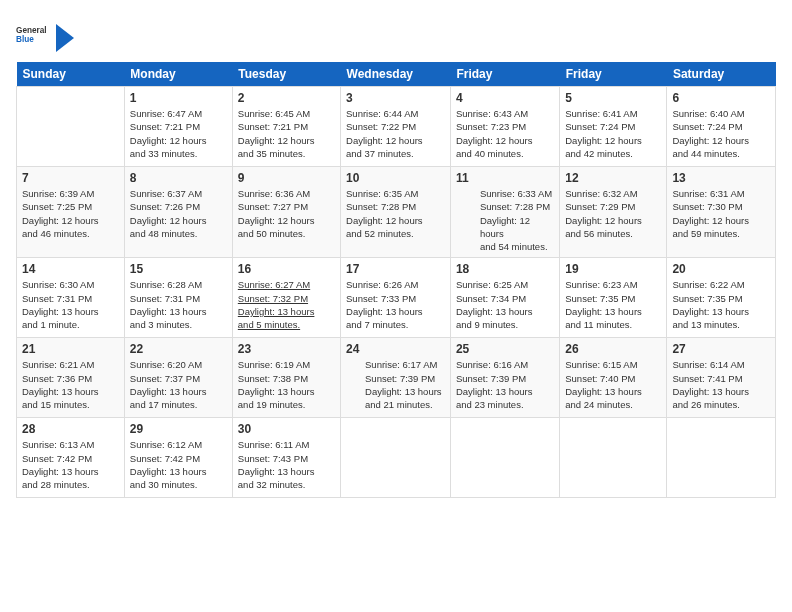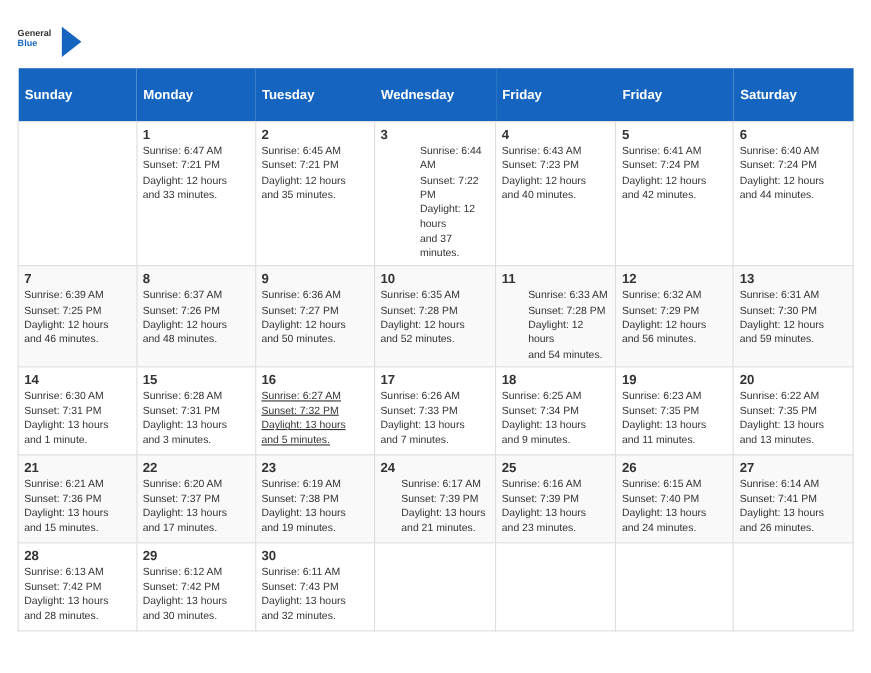--- a/index.html
+++ b/index.html
@@ -40,21 +40,21 @@
       color: #555;
     }
     table {
       width: 100%;
       border-collapse: collapse;
       font-size: 10.5px;
     }
     thead th {
       background-color: #1565c0;
       color: white;
-      padding: 17px 6px;
+      padding: 5px 6px;
       text-align: left;
       font-size: 12px;
       font-weight: bold;
     }
     tbody td {
       border: 1px solid #ddd;
       vertical-align: top;
       padding: 4px 5px;
       width: 113px;
       height: 80px;
@@ -125,21 +125,21 @@
           </td>
           <td>
             <span class="day-num">2</span>
             <div class="day-info" style="white-space: pre-line;">Sunrise: 6:45 AM
 Sunset: 7:21 PM
 Daylight: 12 hours
 and 35 minutes.</div>
           </td>
           <td>
             <span class="day-num">3</span>
-            <div class="day-info" style="white-space: pre-line; margin-left: 36px;">Sunrise: 6:44 AM
+            <div class="day-info" style="white-space: pre-line;">Sunrise: 6:44 AM
 Sunset: 7:22 PM
 Daylight: 12 hours
 and 37 minutes.</div>
           </td>
           <td>
             <span class="day-num">4</span>
             <div class="day-info" style="white-space: pre-line;">Sunrise: 6:43 AM
 Sunset: 7:23 PM
 Daylight: 12 hours
 and 40 minutes.</div>

